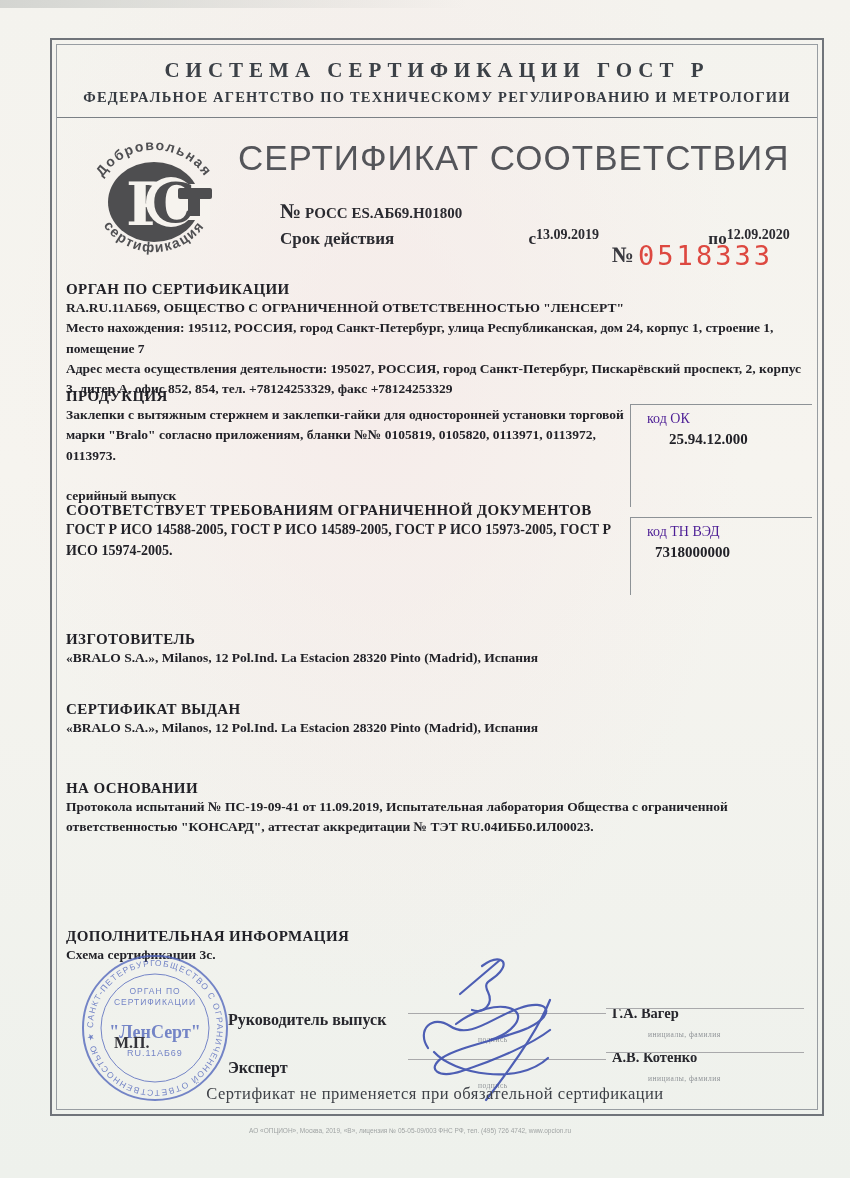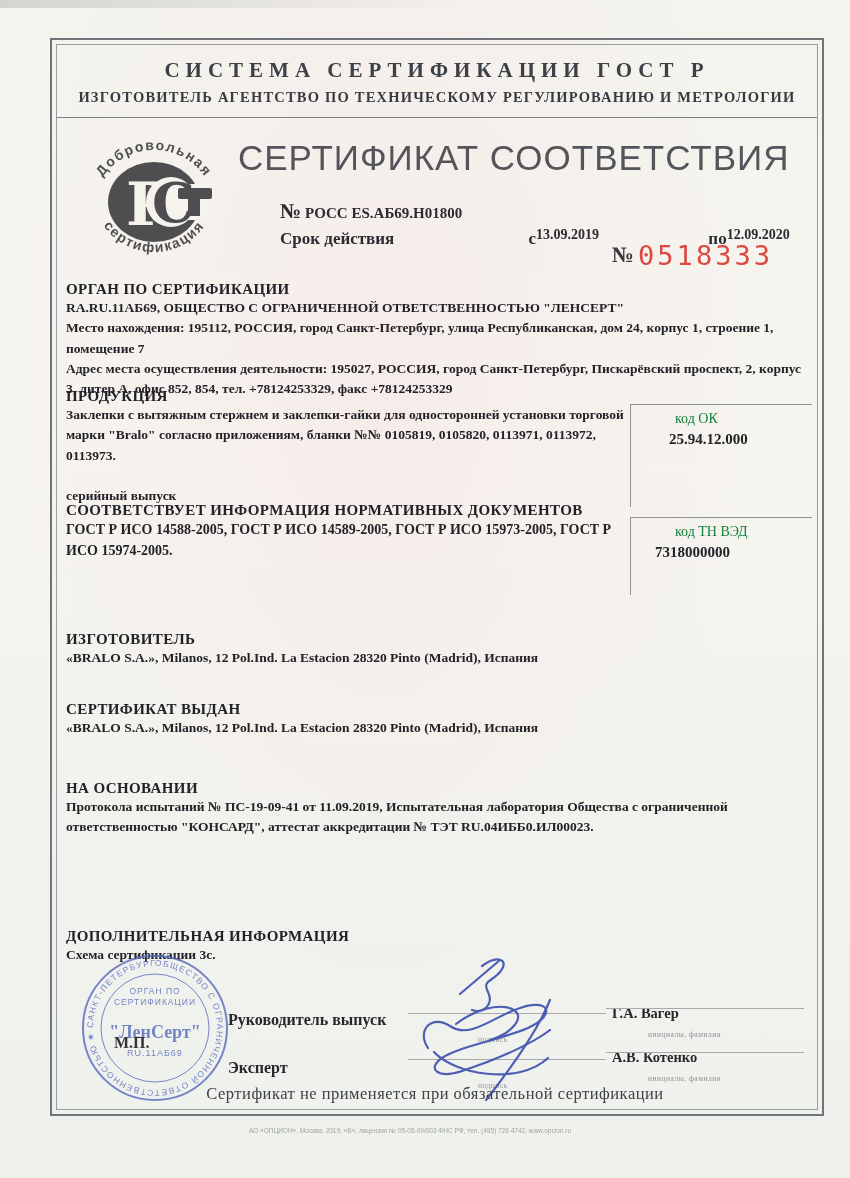--- a/index.html
+++ b/index.html
@@ -34,21 +34,21 @@
   .blank-no .no-glyph{font-size:22px;color:#3a3a40;}
   .blank-digits{font-family:"DejaVu Sans Mono", monospace;font-size:27px;color:#dd4840;
     letter-spacing:3px;vertical-align:-3px;}
   
   .sec{position:absolute;left:66px;}
   .sec h3{margin:0;font-size:15px;font-weight:bold;letter-spacing:.4px;color:#212127;}
   .body-text{font-size:13.5px;font-weight:bold;line-height:1.5;color:#222228;}
   
   .code-box{position:absolute;left:630px;width:182px;border-top:1px solid #8d9296;
     border-left:1px solid #8d9296;padding:6px 0 0 16px;box-sizing:border-box;}
-  .code-label{font-size:14px;color:#15803d;margin-left:28px;}
+  .code-label{font-size:14px;color:#4c1d95;}
   .code-value{font-size:15px;font-weight:bold;color:#222228;margin:4px 0 0 22px;}
   
   .sig-role{position:absolute;font-size:16px;font-weight:bold;color:#27272d;}
   .sig-line{position:absolute;width:198px;border-bottom:1px solid #a9a9ab;}
   .sig-caption{position:absolute;font-size:7.5px;color:#8e9296;letter-spacing:.5px;}
   .sig-name{position:absolute;font-size:14.5px;font-weight:bold;color:#27272d;}
   .mp{position:absolute;left:78px;top:1034px;font-size:16px;font-weight:bold;color:#34343a;margin-left:36px;}
   .footer-note{position:absolute;left:60px;top:1084px;width:750px;text-align:center;
     font-size:16.5px;color:#3e4147;letter-spacing:.5px;}
   .imprint{position:absolute;left:200px;top:1127px;width:420px;text-align:center;
@@ -57,21 +57,21 @@
 </style>
 </head>
 <body>
 
 <div class="edge-shade"></div>
 
 <div class="frame">
   <div class="frame-inner">
     <div class="hdr">
       <div class="hdr-line1">СИСТЕМА СЕРТИФИКАЦИИ ГОСТ Р</div>
-      <div class="hdr-line2">ИЗГОТОВИТЕЛЬ АГЕНТСТВО ПО ТЕХНИЧЕСКОМУ РЕГУЛИРОВАНИЮ И МЕТРОЛОГИИ</div>
+      <div class="hdr-line2">ФЕДЕРАЛЬНОЕ АГЕНТСТВО ПО ТЕХНИЧЕСКОМУ РЕГУЛИРОВАНИЮ И МЕТРОЛОГИИ</div>
     </div>
   </div>
 </div>
 
 <svg style="left:76px;top:132px;" width="156" height="148" viewBox="0 0 156 148">
   <defs>
     <path id="arcTop" d="M 16,80 A 62,62 0 0 1 140,80" fill="none"></path>
     <path id="arcBottom" d="M 16,58 A 62,62 0 0 0 140,58" fill="none"></path>
   </defs>
   <ellipse cx="78" cy="70" rx="46" ry="40" fill="#4e4e50"></ellipse>
@@ -117,21 +117,21 @@
   <div class="body-text">Заклепки с вытяжным стержнем и заклепки-гайки для односторонней установки торговой марки "Bralo" согласно приложениям, бланки №№ 0105819, 0105820, 0113971, 0113972, 0113973.</div>
   <div class="body-text" style="margin-top:20px;">серийный выпуск</div>
 </div>
 
 <div class="code-box" style="top:404px;height:103px;">
   <div class="code-label">код ОК</div>
   <div class="code-value">25.94.12.000</div>
 </div>
 
 <div class="sec" style="top:502px;width:560px;">
-  <h3>СООТВЕТСТВУЕТ ИНФОРМАЦИЯ НОРМАТИВНЫХ ДОКУМЕНТОВ</h3>
+  <h3>СООТВЕТСТВУЕТ ТРЕБОВАНИЯМ ОГРАНИЧЕННОЙ ДОКУМЕНТОВ</h3>
   <div class="body-text" style="font-size:14px;">ГОСТ Р ИСО 14588-2005, ГОСТ Р ИСО 14589-2005, ГОСТ Р ИСО 15973-2005, ГОСТ Р ИСО 15974-2005.</div>
 </div>
 
 <div class="code-box" style="top:517px;height:78px;">
   <div class="code-label">код ТН ВЭД</div>
   <div class="code-value" style="margin-left:8px;">7318000000</div>
 </div>
 
 <div class="sec" style="top:631px;width:745px;">
   <h3>ИЗГОТОВИТЕЛЬ</h3>

